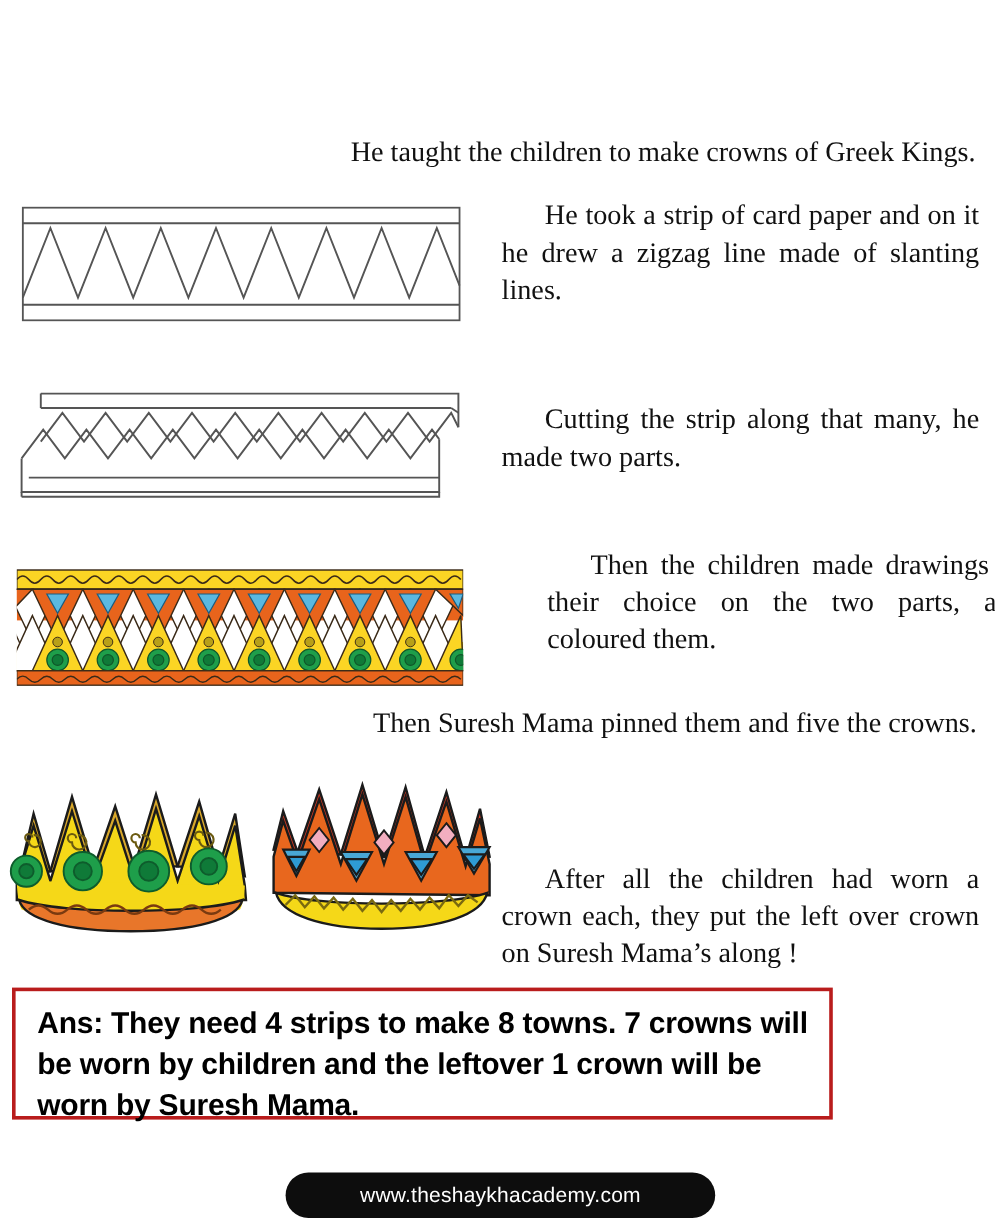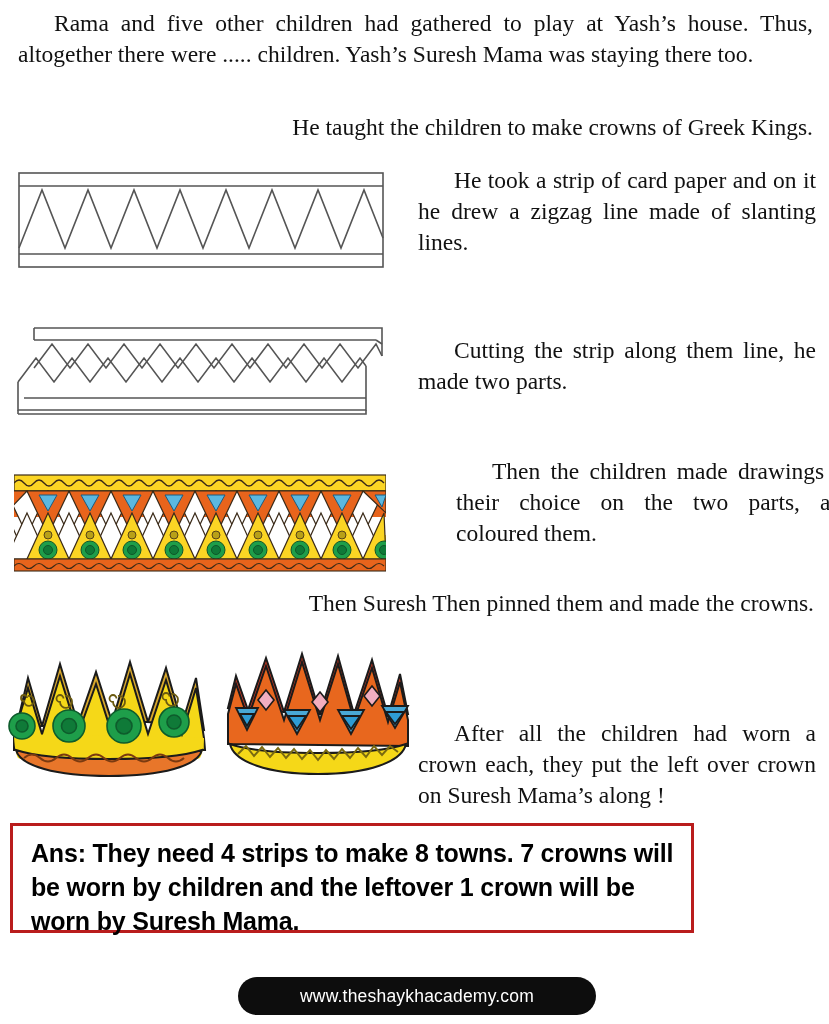--- a/index.html
+++ b/index.html
@@ -59,21 +59,20 @@
   #footer-url{
     font-family:"Liberation Sans", sans-serif;
     font-weight:normal;font-size:17.5px;color:#ffffff;letter-spacing:0.2px;
   }
 </style>
 </head>
 <body>
 
 <div class="page">
 
-  <div class="para indent" id="intro">Rama and five other children had gathered to play at Yash’s house. Thus, altogether there were ..... children. Yash’s Suresh Mama was staying there too.</div>
 
   <div class="para indent nojust" id="taught">He taught the children to make crowns of Greek Kings.</div>
 
   <div class="fig" id="strip1">
     <svg viewBox="0 0 366 96" preserveAspectRatio="none">
       <g fill="none" stroke="#555" stroke-width="1.6">
         <rect x="1" y="1" width="364" height="94"></rect>
         <line x1="1" y1="14" x2="365" y2="14"></line>
         <line x1="1" y1="82" x2="365" y2="82"></line>
         <polyline points="1,76 24,18 47,76 70,18 93,76 116,18 139,76 162,18 185,76 208,18 231,76 254,18 277,76 300,18 323,76 346,18 365,66"></polyline>
@@ -230,24 +229,24 @@
           </g>
         </g>
 
         <rect x="0" y="86" width="372" height="12" fill="#E8641C" stroke="#3A2A18" stroke-width="1.1"></rect>
         <path d="M0,93 q5,-5 10,0 t10,0 t10,0 t10,0 t10,0 t10,0 t10,0 t10,0 t10,0 t10,0 t10,0 t10,0 t10,0 t10,0 t10,0 t10,0 t10,0 t10,0 t10,0 t10,0 t10,0 t10,0 t10,0 t10,0 t10,0 t10,0 t10,0 t10,0 t10,0 t10,0 t10,0 t10,0 t10,0 t10,0 t10,0 t10,0 t10,0" fill="none" stroke="#3A2A18" stroke-width="1.1"></path>
       </g>
     </svg>
   </div>
 
   <div class="para indent rcol" id="r1">He took a strip of card paper and on it he drew a zigzag line made of slanting lines.</div>
-  <div class="para indent rcol" id="r2">Cutting the strip along them line, he made two parts.</div>
+  <div class="para indent rcol" id="r2">Cutting the strip along that many, he made two parts.</div>
   <div class="para indent rcol" id="r3">Then the children made drawings of their choice on the two parts, and coloured them.</div>
 
-  <div class="para nojust" id="pinned">Then Suresh Then pinned them and made the crowns.</div>
+  <div class="para nojust" id="pinned">Then Suresh Mama pinned them and five the crowns.</div>
 
   <div class="para indent rcol" id="r5">After all the children had worn a crown each, they put the left over crown on Suresh Mama’s along !</div>
 
   <div class="fig" id="crown1">
     <svg viewBox="0 0 205 144">
 
       <g fill="#D9A82B" stroke="#1b1b1b" stroke-width="2">
         <polygon points="10,95 22,44 36,92"></polygon>
         <polygon points="36,92 54,30 72,90"></polygon>
         <polygon points="72,90 90,38 106,88"></polygon>

